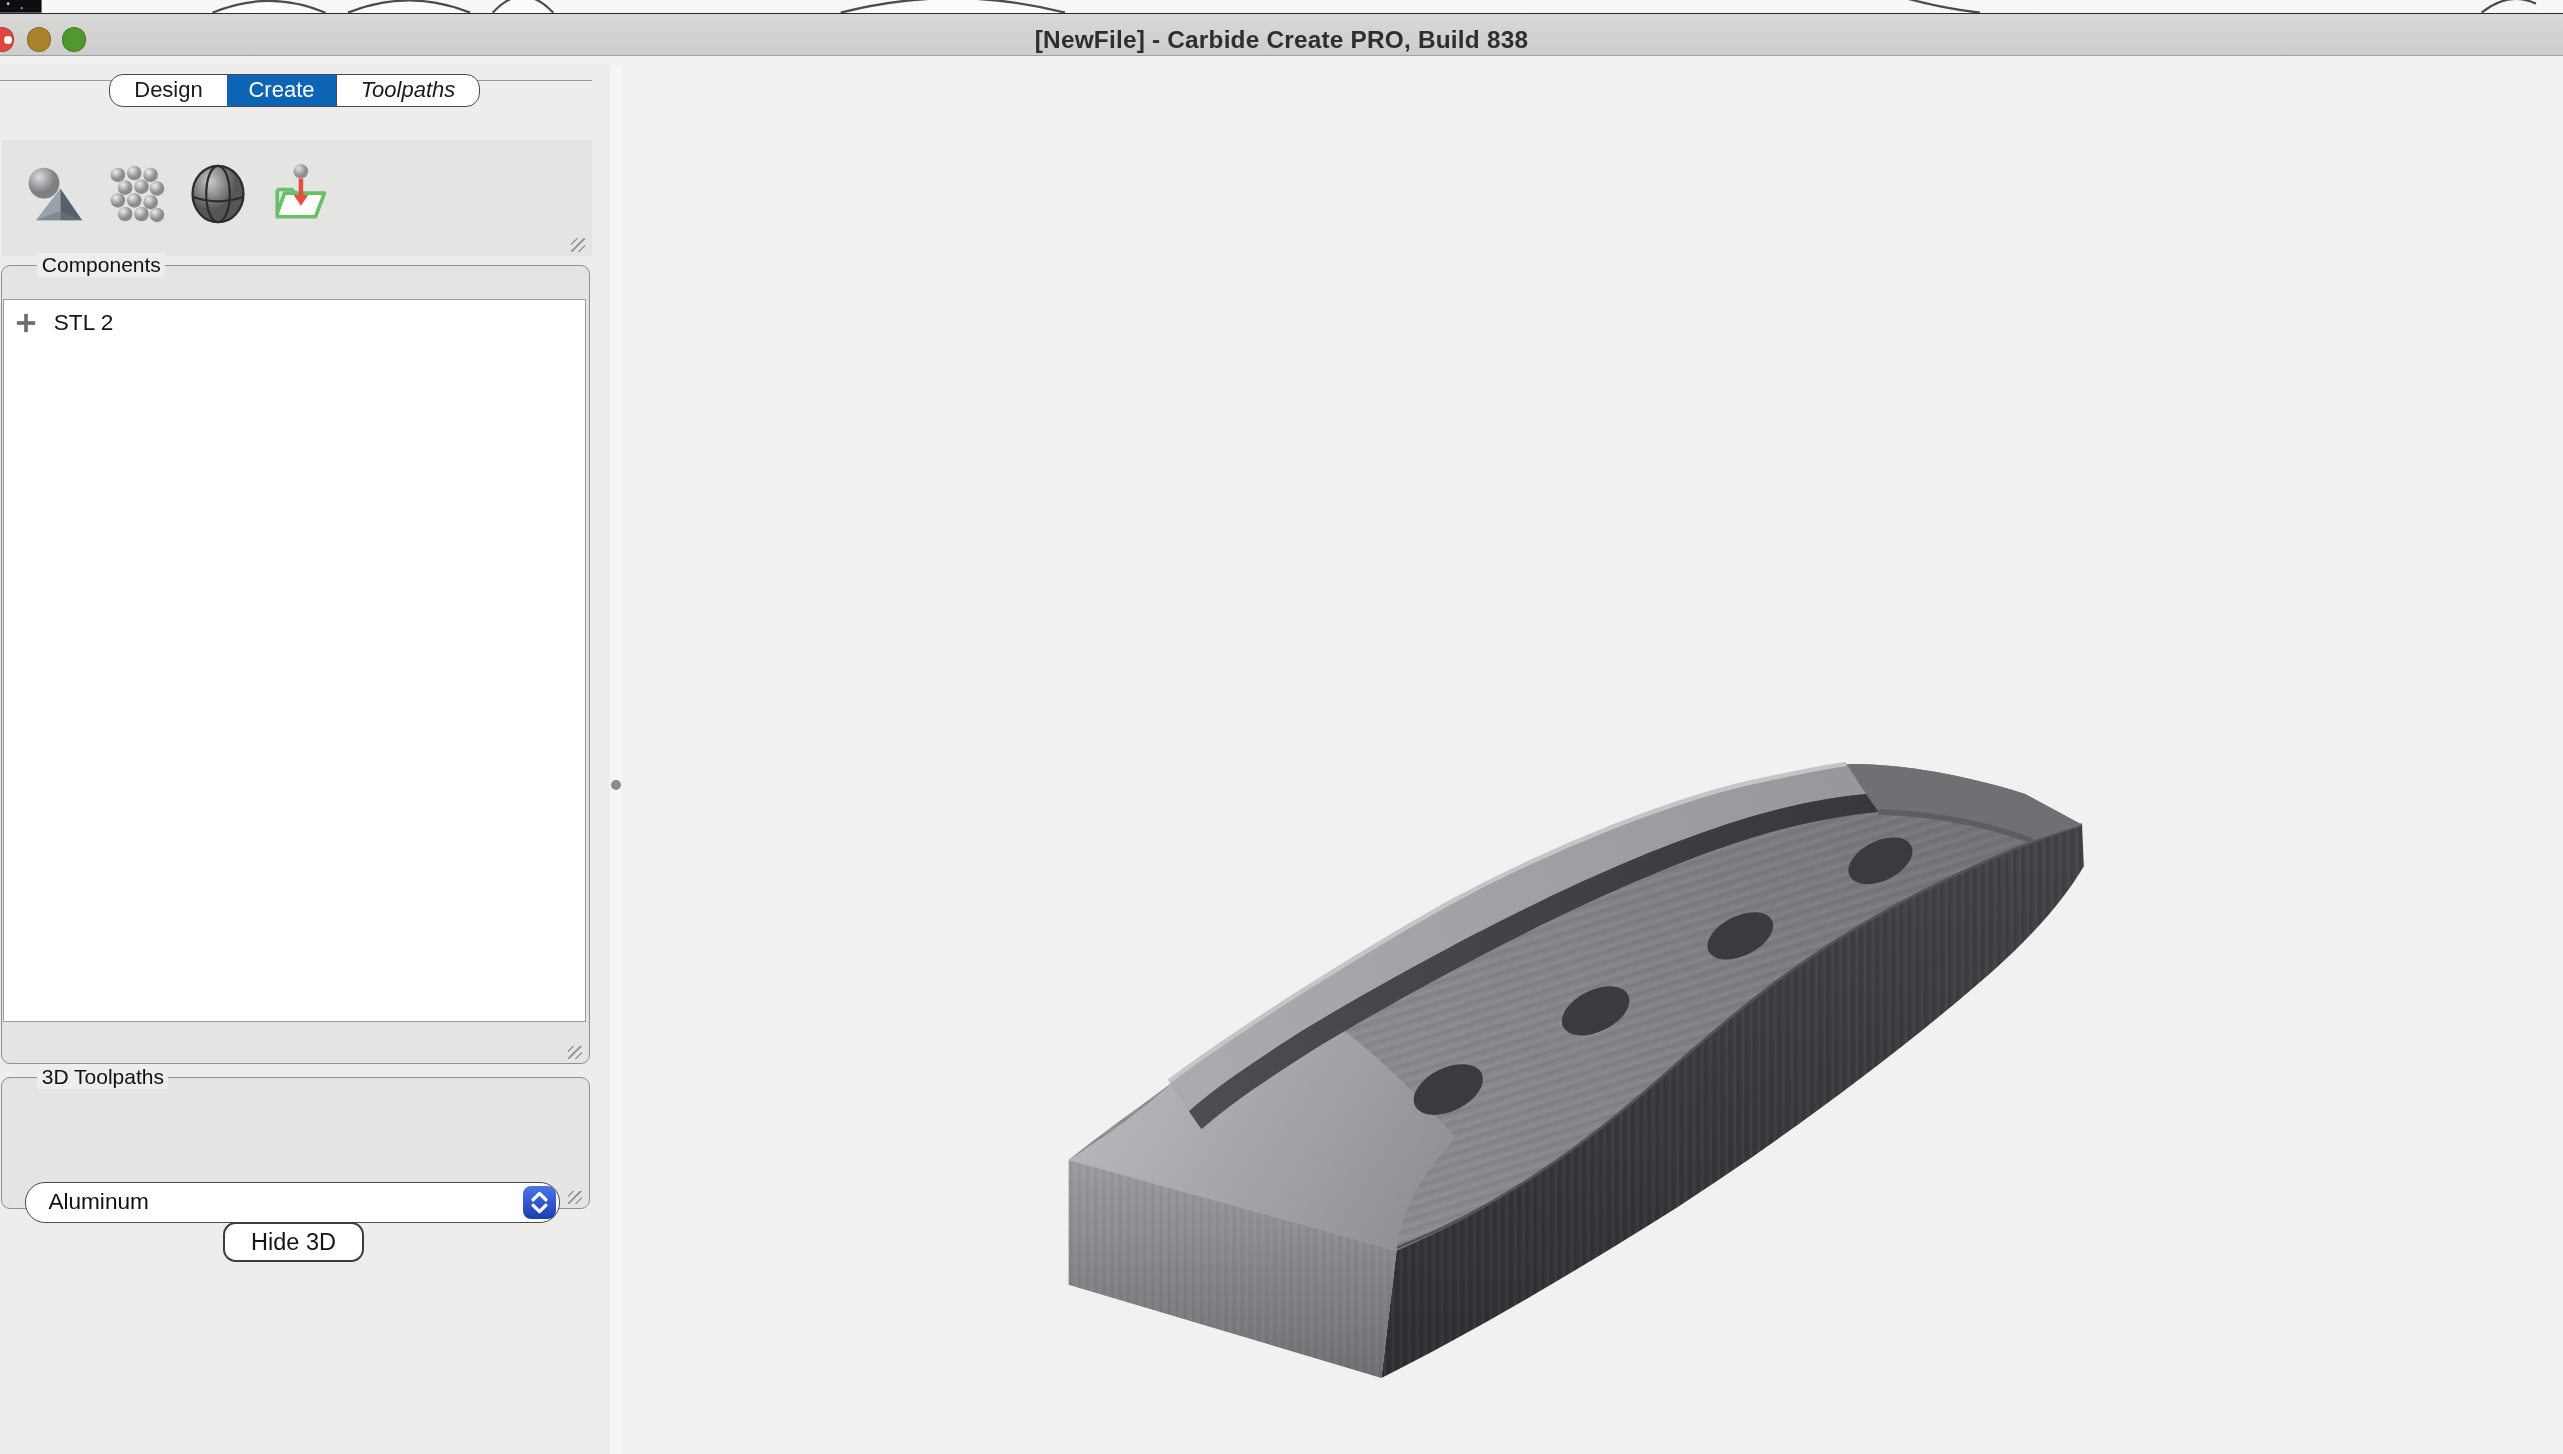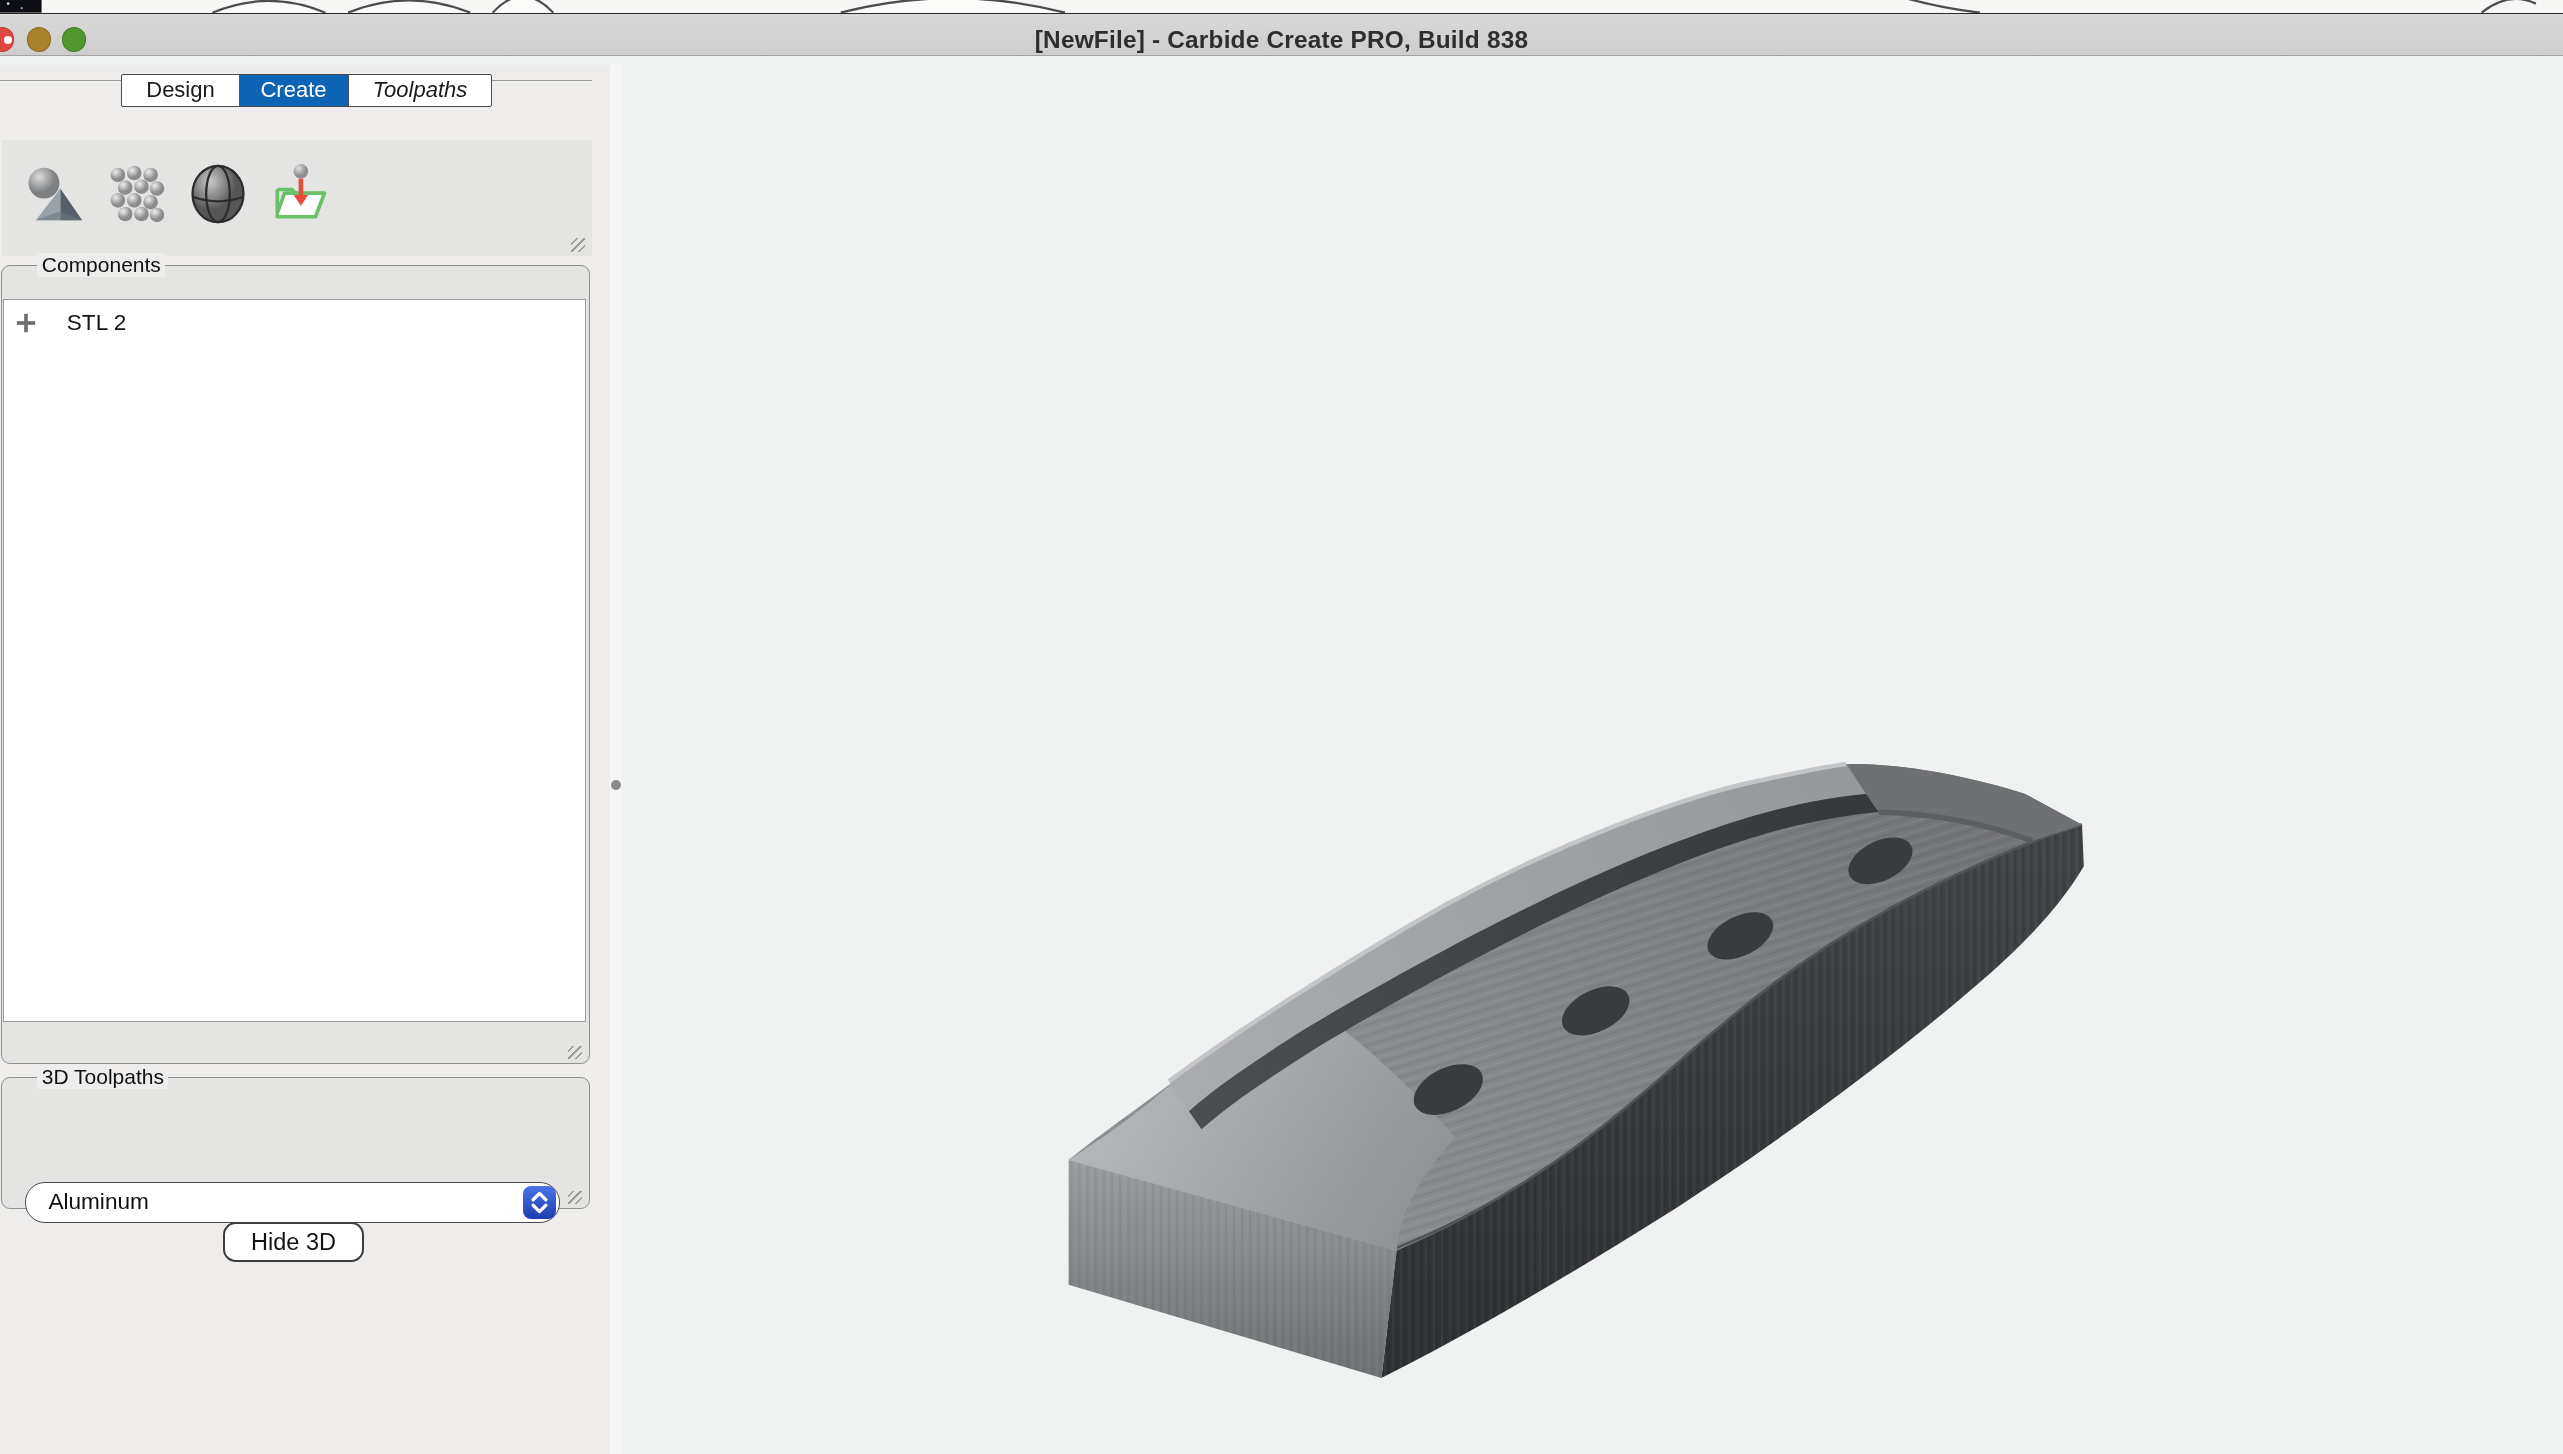--- a/index.html
+++ b/index.html
@@ -18,42 +18,42 @@
   .tl-close { left:-10px; background:#df4740; }
   .tl-close::after { content:""; position:absolute; left:12.7px; top:8.1px; width:8.1px; height:8.1px; border-radius:50%; background:#fff; }
   .tl-min { left:27px; background:#a9832b; }
   .tl-zoom { left:62px; background:#51982f; }
   .win-title { position:absolute; left:0; top:0; width:100%; height:52px; line-height:52px;
     text-align:center; font-size:24.4px; font-weight:bold; color:#2e2e2e; letter-spacing:0.2px; }
 
   
   .sidebar { position:absolute; left:0; top:65px; width:610px; height:1390px; background:#eeedec; }
   .tabline { position:absolute; left:0; top:15.4px; width:592px; border-top:1.8px solid #9a9a99; }
-  .tabgroup { position:absolute; left:121px; top:9px; width:371px; height:33px; display:flex;
-    background:#ffffff; border:1.8px solid #4a4a4a; border-radius:2px; overflow:hidden; z-index:2; }
+  .tabgroup { position:absolute; left:109px; top:9px; width:371px; height:33px; display:flex;
+    background:#ffffff; border:1.8px solid #4a4a4a; border-radius:14px; overflow:hidden; z-index:2; }
   .tab { height:100%; line-height:29px; text-align:center; font-size:22px; color:#1a1a1a; cursor:default; }
   .tab + .tab { border-left:1.8px solid #4a4a4a; }
   .tab-design { width:117px; }
   .tab-model { width:109px; background:#0e64b4; color:#ffffff; border-left:none !important; }
   .tab-toolpaths { flex:1;font-style:italic; }
 
   .toolbar-panel { position:absolute; left:1.8px; top:75px; width:590px; height:116px; background:#e4e4e3; }
   .tool-btn { position:absolute; top:24.4px; width:60px; height:60px; }
   .grip { position:absolute; width:13.6px; height:13.6px;
     background:repeating-linear-gradient(315deg, transparent 0 3.6px, #9b9b9a 3.6px 5.4px); }
 
   .groupbox { position:absolute; left:0.9px; width:589px; border:1.8px solid #8f8f8e; border-radius:9px; background:#e4e4e3; }
   .gb-components { top:200px; height:799px; }
   .gb-material  { top:1012px; height:132px; background:#e4e4e3; }
   .gb-title { position:absolute; top:-12.7px; left:5.4px; padding:0 4.5px; background:#eeedec; font-size:21px; color:#111; line-height:23.5px;margin-left:30px; }
 
   .comp-list { position:absolute; left:0.9px; top:33px; width:583px; height:723px; background:#ffffff; border:1.8px solid #9b9b9a; }
   .tree-item { position:absolute; left:0; top:5.4px; width:100%; height:36px; display:flex; align-items:center; }
   .tree-plus { margin-left:11px; width:22px; height:22px; }
-  .tree-label { margin-left:30px; font-size:22.6px; color:#151515; }
+  .tree-label { margin-left:17px; font-size:22.6px; color:#151515; }
 
   .dropdown { position:absolute; left:23.5px; top:104px; width:535px; height:41px; background:#ffffff;
     border:1.8px solid #4b4b4b; border-radius:20px; }
   .dropdown-value { position:absolute; left:22px; top:0; height:37px; line-height:37px; font-size:22.6px; color:#101010; }
   .popup-btn { position:absolute; right:3.6px; top:2.7px; width:33px; height:33px; border-radius:8.1px;
     background:linear-gradient(#4a74e8,#1c3db2); }
   .popup-btn svg { position:absolute; left:0; top:0; }
 
   .hide3d { position:absolute; left:223px; top:1157px; width:141px; height:40px; background:#ffffff;
     border:2.7px solid #3d3d3d; border-radius:12.7px; font-size:23.5px; color:#141414; text-align:center; line-height:34px; }

